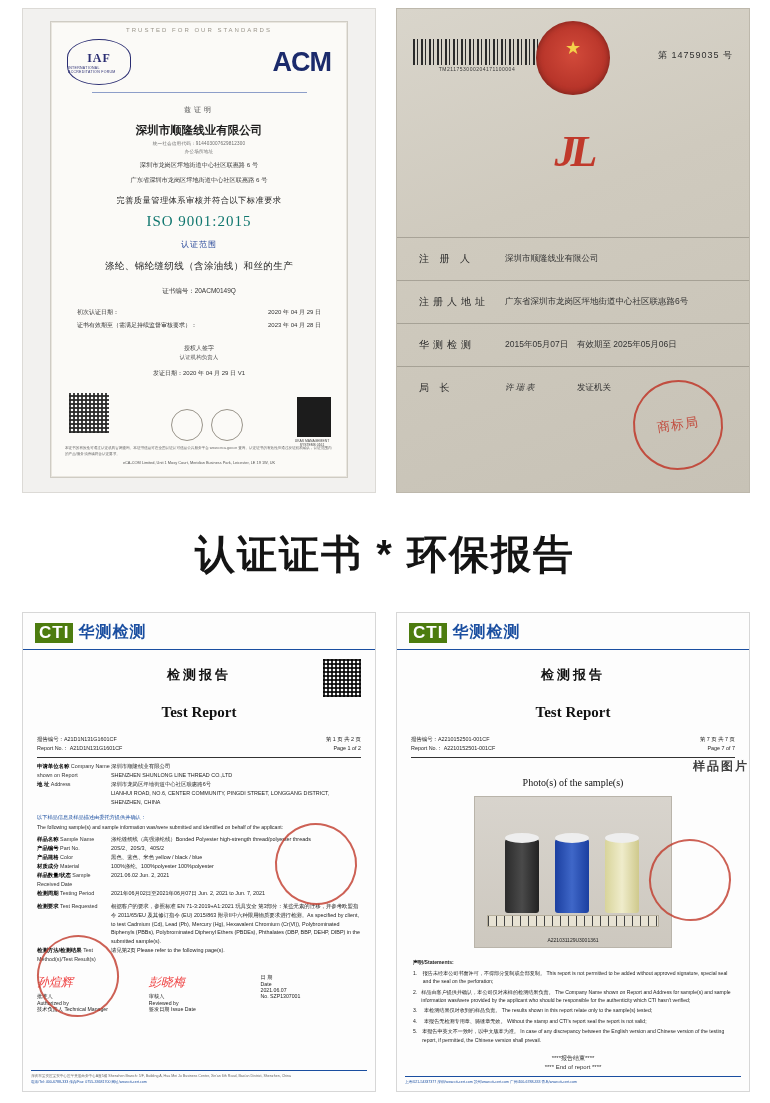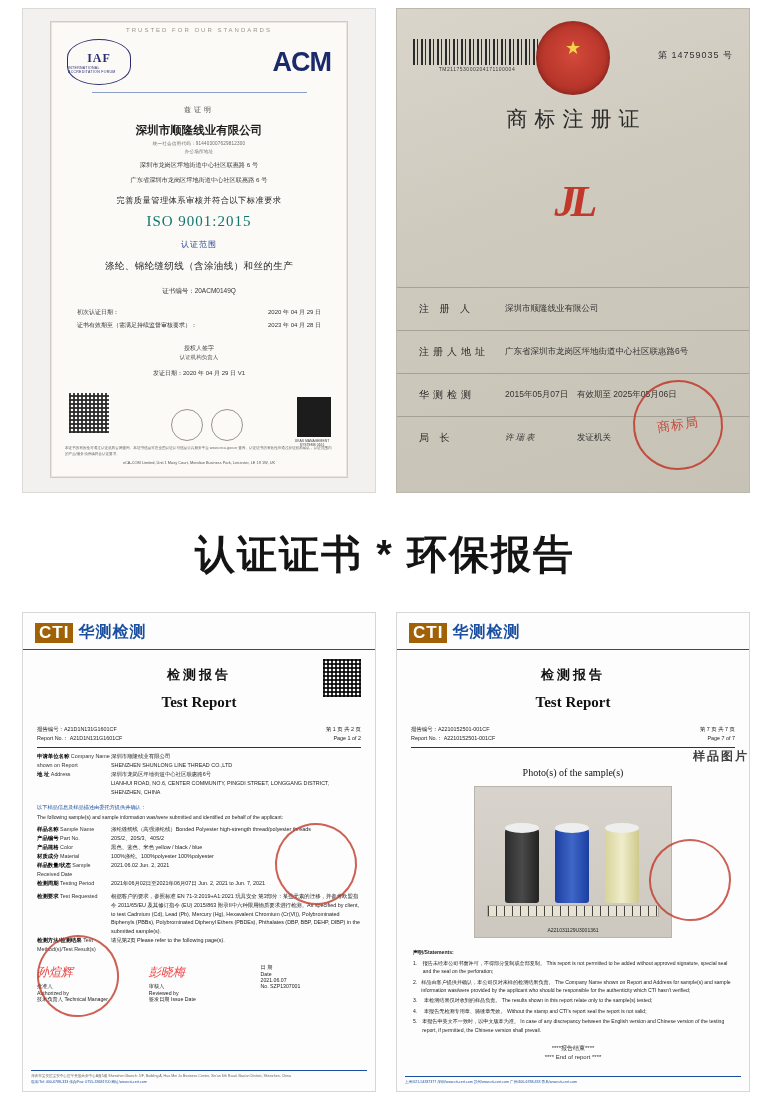--- a/index.html
+++ b/index.html
@@ -334,35 +334,35 @@
   }
   #report-left { left: 22px; }
   #report-right { left: 396px; }
 
   .cti-head {
     display: flex; align-items: center; gap: 5px;
     padding: 9px 12px 6px 12px;
     border-bottom: 1px solid #1a4ea0;
   }
   .cti-mark {
-    background: #a16207; color: #fff;
+    background: #4d7c0f; color: #fff;
     font-weight: bold; font-size: 17px;
     padding: 0 4px; letter-spacing: 1px;
     font-family: "Liberation Sans", sans-serif;
   }
   .cti-cn {
     color: #1a4ea0; font-size: 16px; font-weight: bold; letter-spacing: 1px;
   }
   .rep-title-cn {
     text-align: center; font-size: 13px; font-weight: bold;
     color: #111; margin-top: 16px; letter-spacing: 3px;
   }
   .rep-title-en {
     text-align: center; font-family: "Liberation Serif", serif;
-    font-size: 15px; font-weight: bold; color: #111; margin-top: 10px;
+    font-size: 15px; font-weight: bold; color: #111; margin-top: 20px;
   }
   .rep-qr {
     position: absolute; right: 14px; top: 46px;
     width: 38px; height: 38px;
     background:
       repeating-linear-gradient(0deg,#333 0 2px,#fff 2px 4px),
       repeating-linear-gradient(90deg,#333 0 2px,#fff 2px 4px);
     background-blend-mode: multiply;
   }
   .rep-meta {
@@ -548,21 +548,20 @@
       <div class="tm-emblem">
         <div class="star">★</div>
       </div>
       <div class="tm-no">
         <span>第</span>
         <span>14759035</span>
         <span>号</span>
       </div>
     </div>
 
-    <div class="tm-title">商标注册证</div>
 
     <div class="tm-logo">JL</div>
 
     <div class="tm-rows">
       <div class="tm-row">
         <span class="lbl">注 册 人</span>
         <span class="val">深圳市顺隆线业有限公司</span>
       </div>
       <div class="tm-row">
         <span class="lbl">注册人地址</span>

